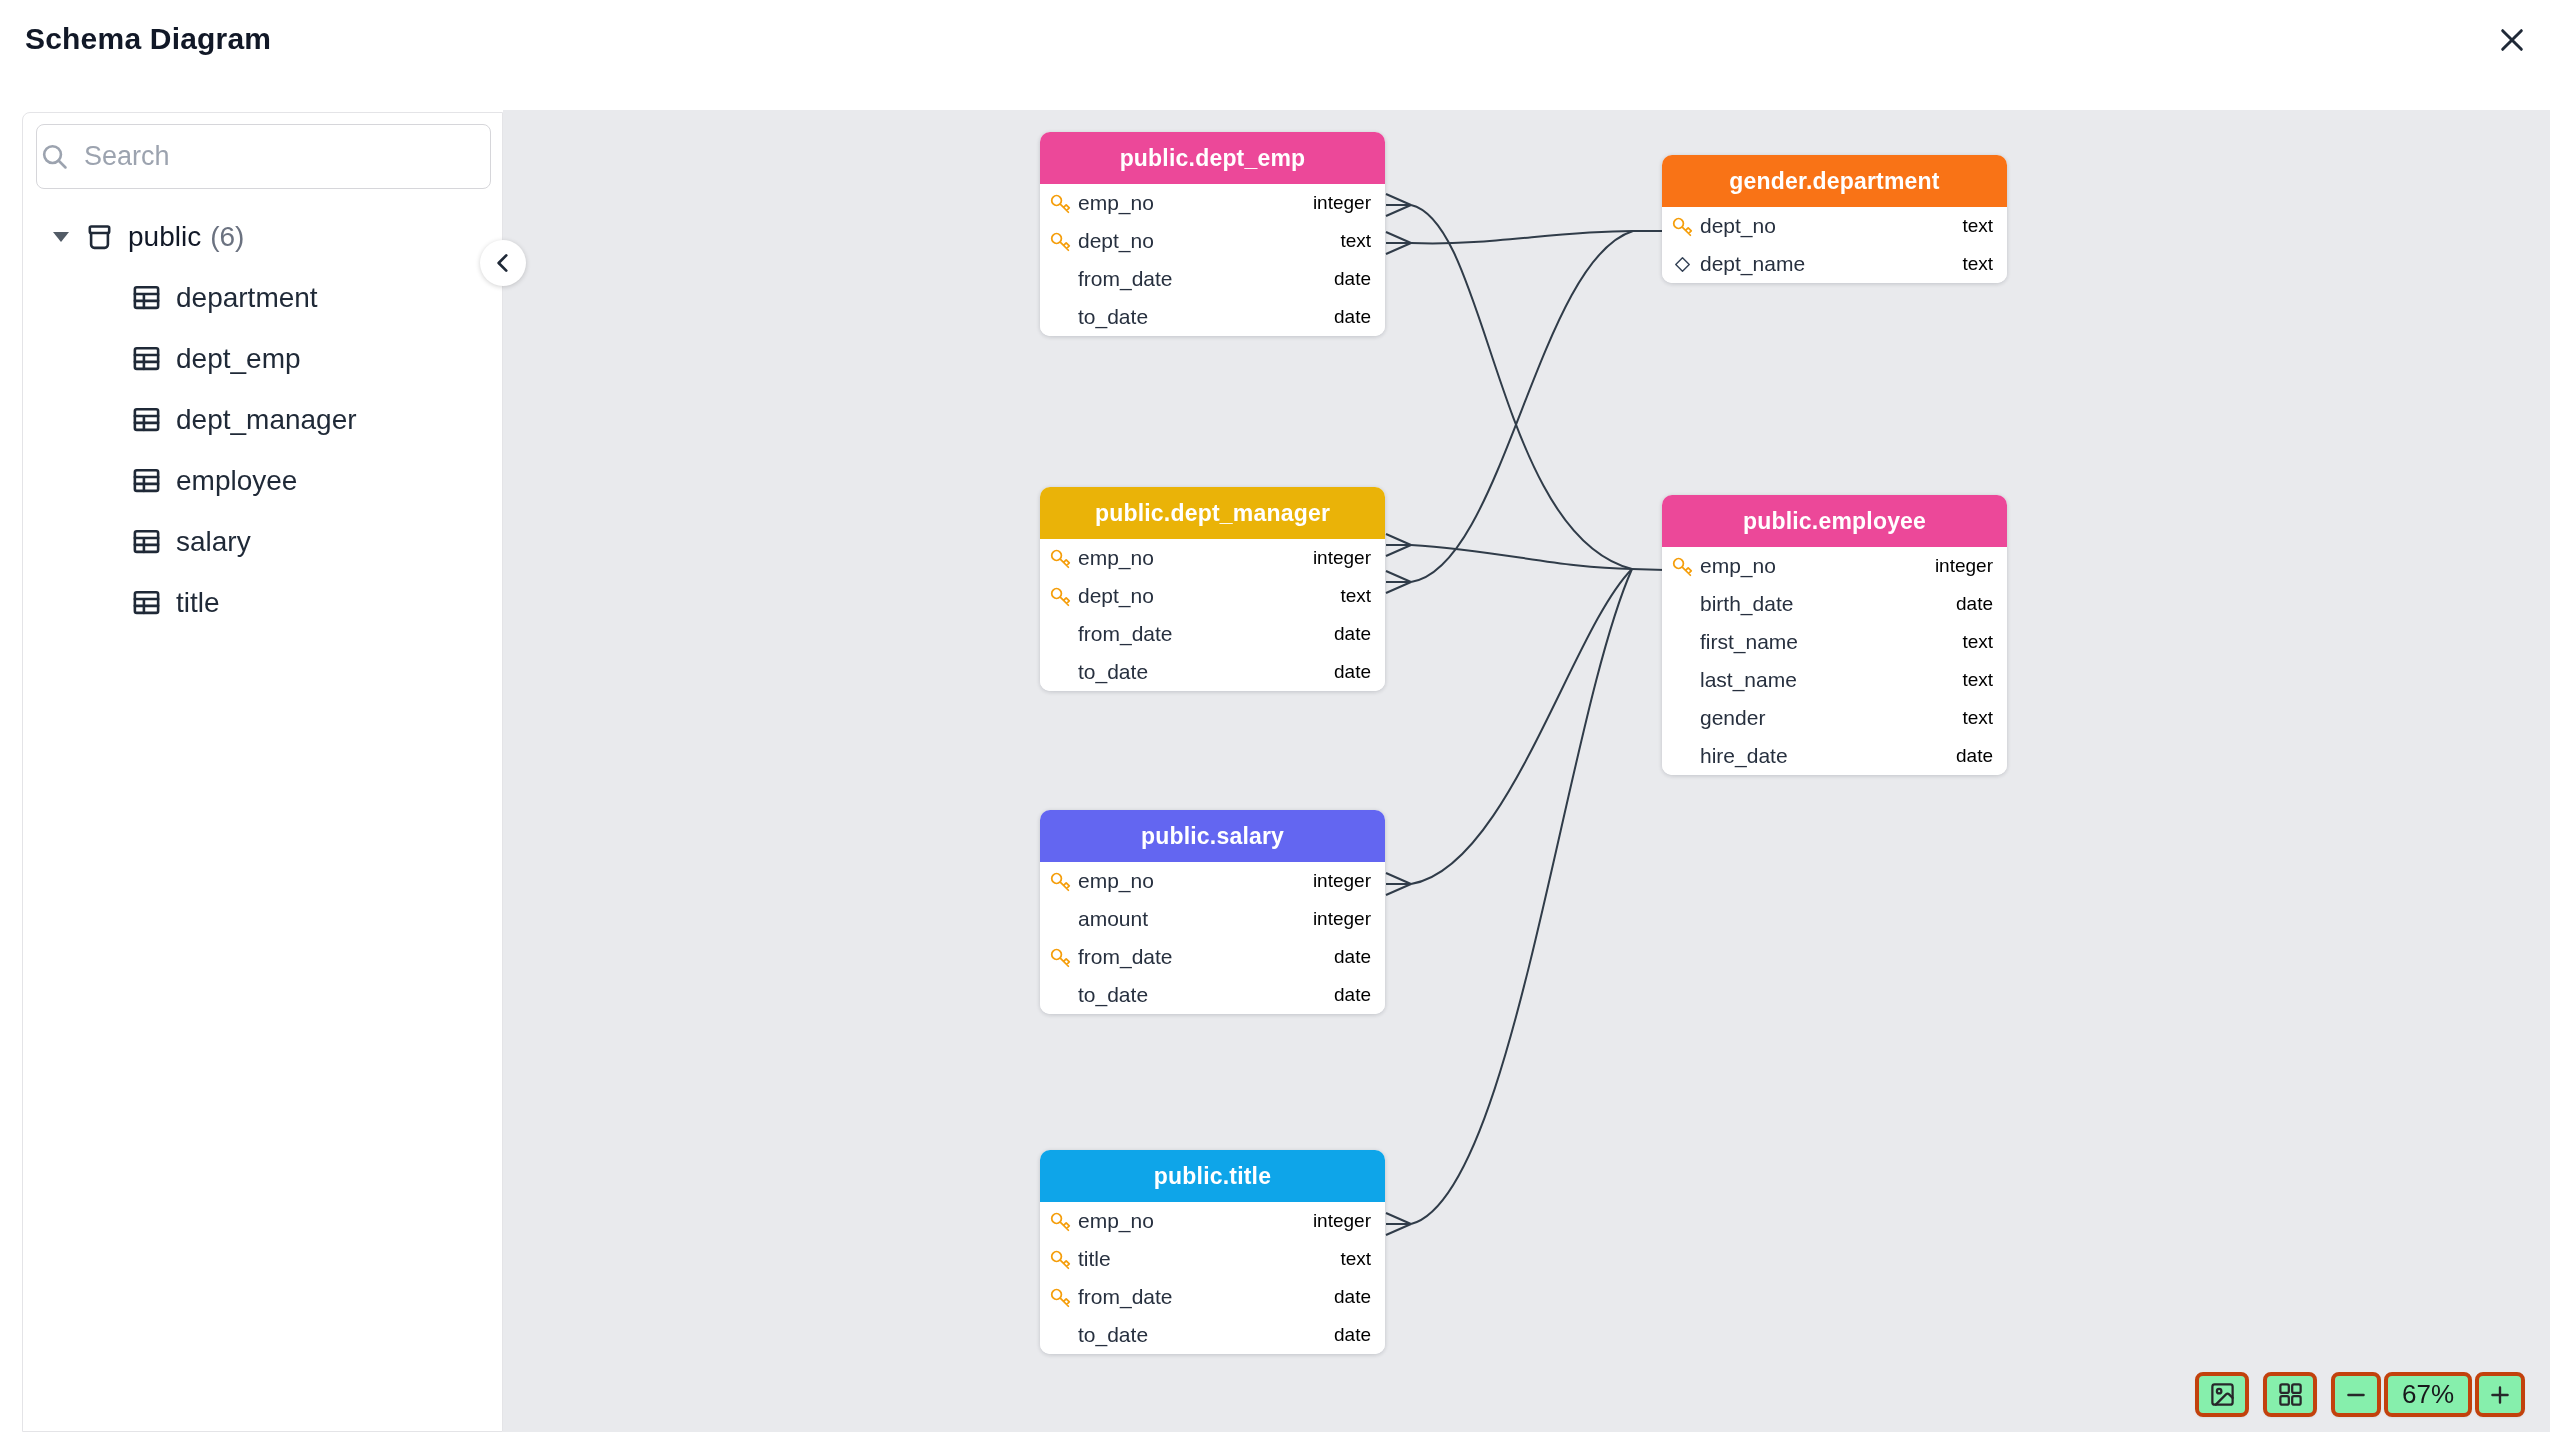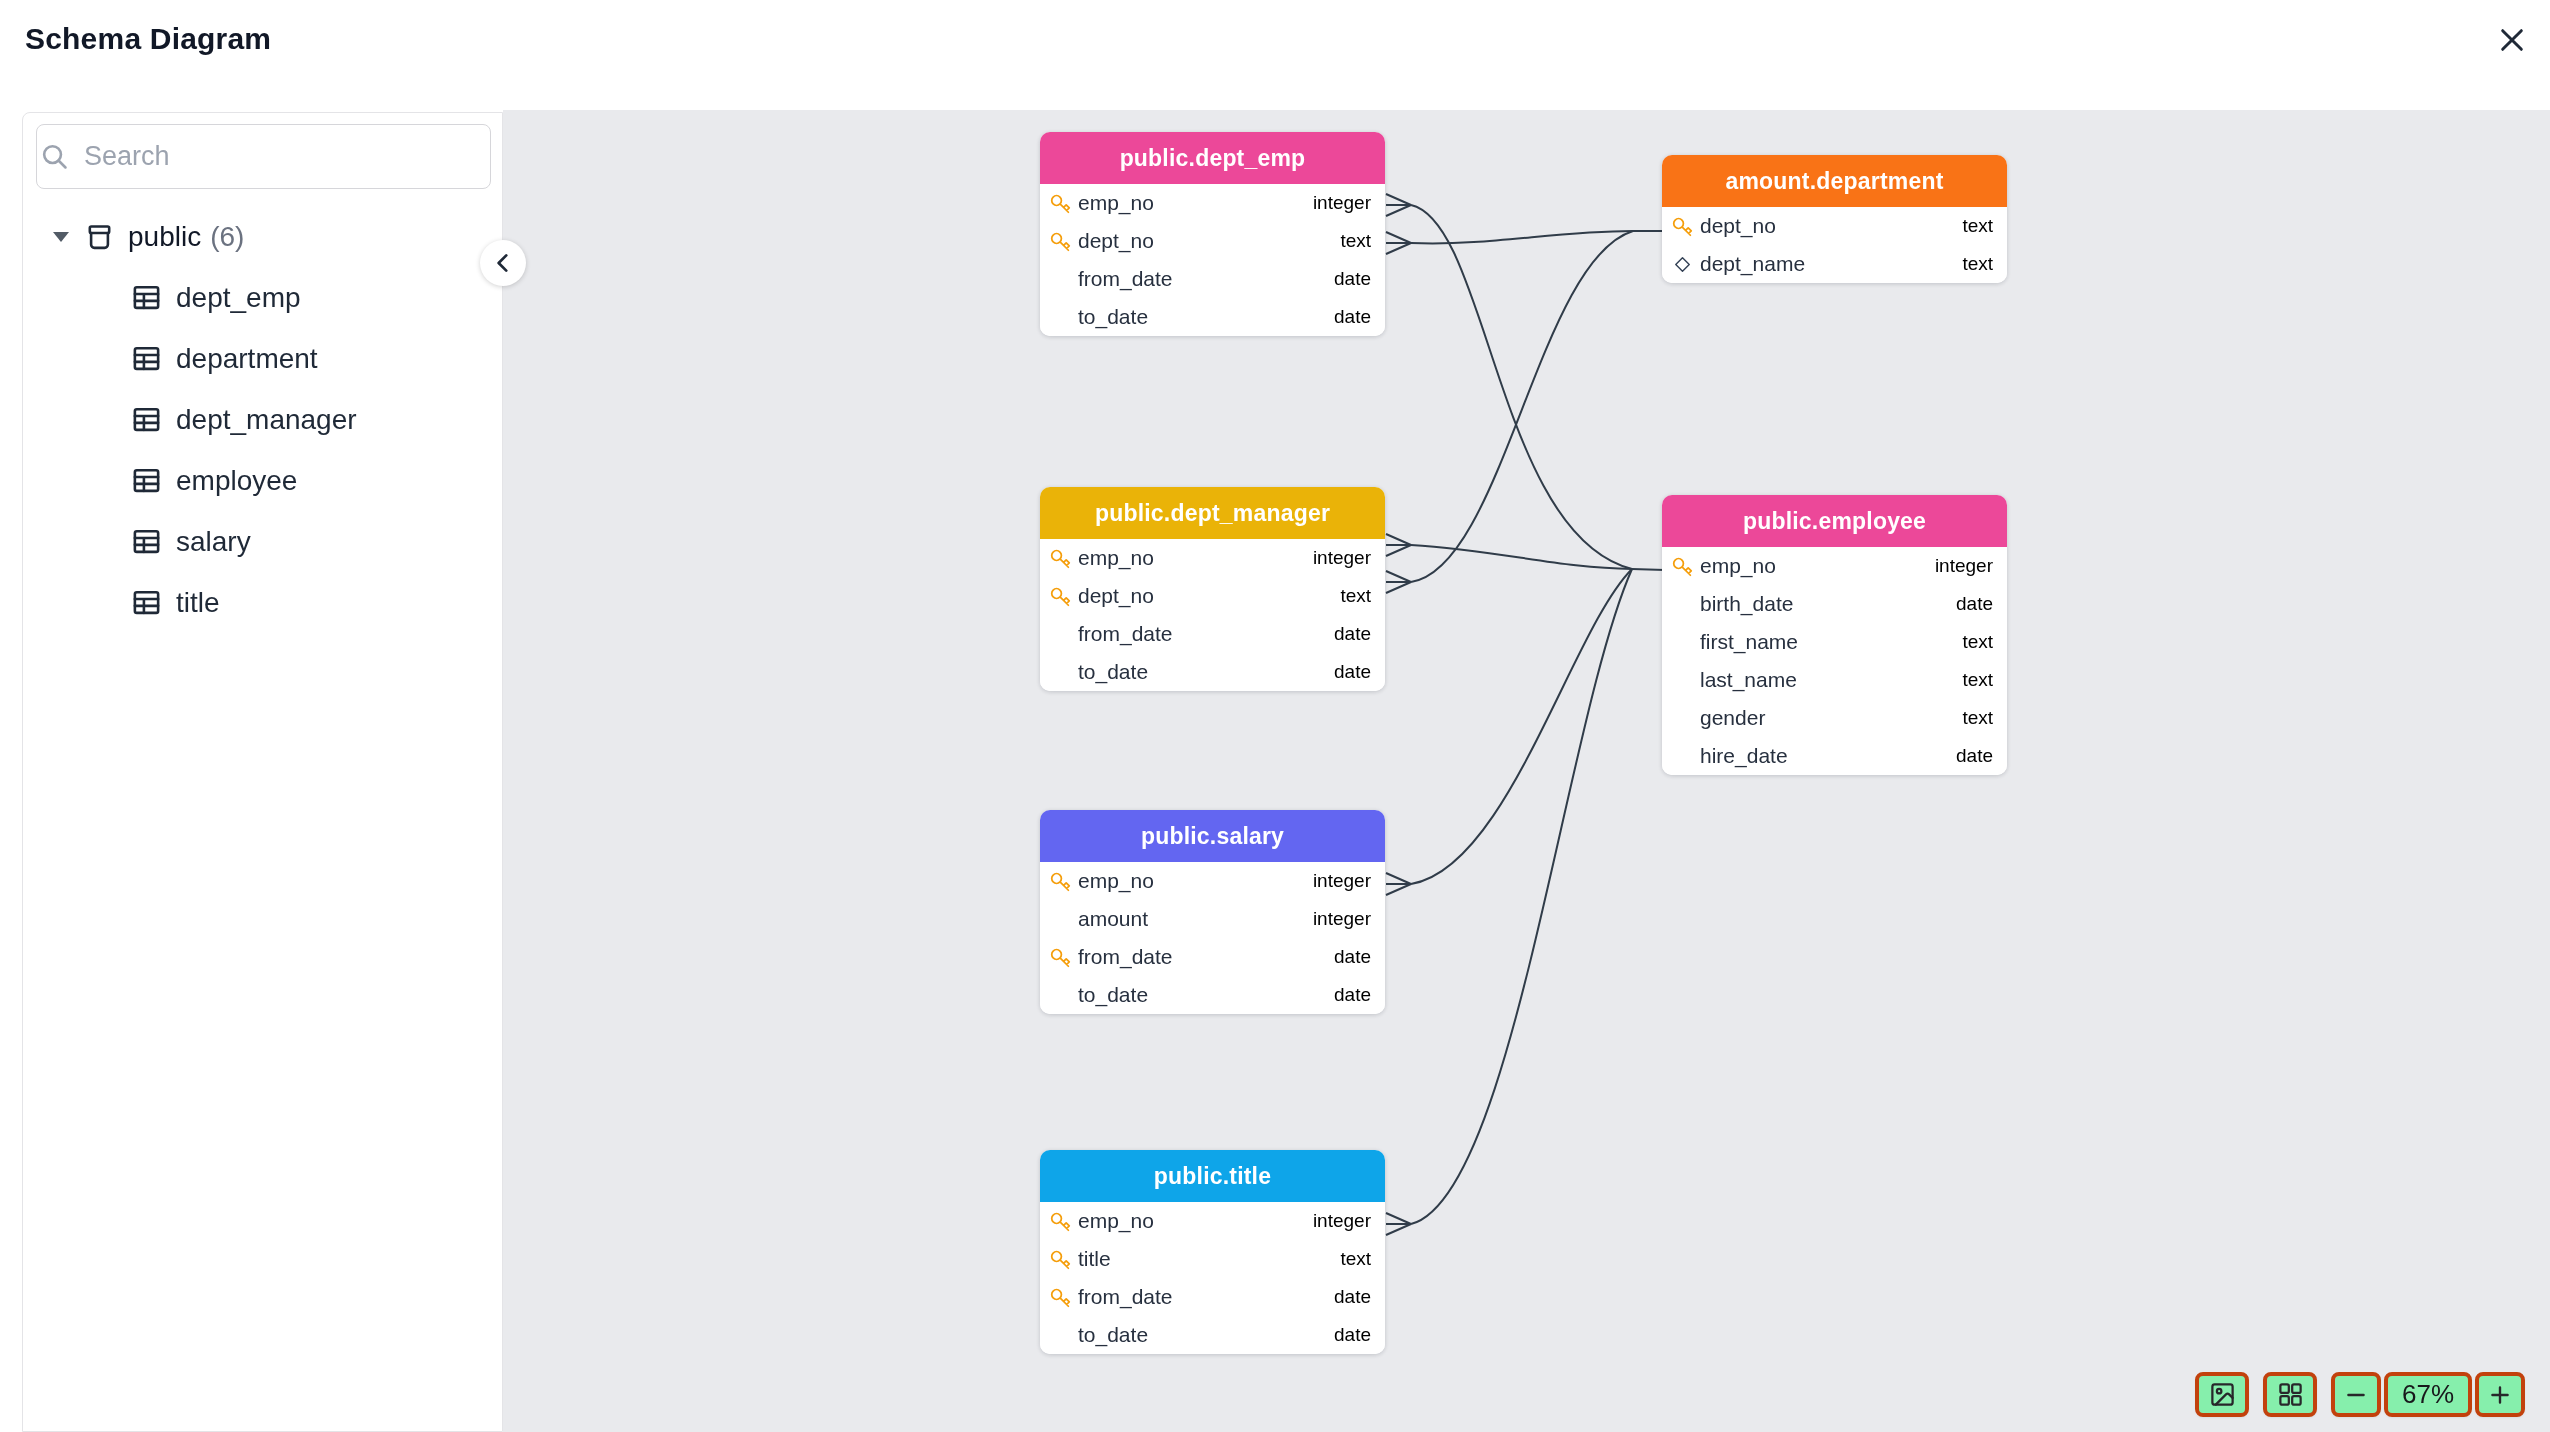--- a/index.html
+++ b/index.html
@@ -114,21 +114,21 @@
               <span class="col-type">date</span>
             </div>
             <div class="col-row">
               <span class="col-icon"></span>
               <span class="col-name">to_date</span>
               <span class="col-type">date</span>
             </div>
           </div>
         </div>
         <div class="node" style="left: 1159px; top: 45px;">
-          <div class="node-header" style="background: rgb(249, 115, 22);">amount.department</div>
+          <div class="node-header" style="background: rgb(249, 115, 22);">gender.department</div>
           <div class="node-body">
             <div class="col-row">
               <span class="col-icon">
                 <svg width="21" height="21" viewBox="0 0 24 24" fill="none" stroke="#f59e0b" stroke-width="2" stroke-linecap="round" stroke-linejoin="round" style="transform:scaleY(-1)">
                   <path d="m21 2-2 2m-7.6 7.6a5.5 5.5 0 1 1-7.8 7.8 5.5 5.5 0 0 1 7.8-7.8zm0 0L15.5 7.5m0 0 3 3L22 7l-3-3m-3.5 3.5L19 4"></path>
                 </svg>
               </span>
               <span class="col-name">dept_no</span>
               <span class="col-type">text</span>
             </div>
@@ -350,30 +350,30 @@
         <span class="cnt">(6)</span>
       </div>
       <div class="tree-items" id="tree-items">
           <div class="tree-item">
             <span class="tbl-icon">
               <svg width="31" height="31" viewBox="0 0 24 24" fill="none" stroke="#1f2937" stroke-width="2" stroke-linecap="round" stroke-linejoin="round">
                 <rect x="3" y="4" width="18" height="16" rx="1.5"></rect>
                 <path d="M3 9.3h18M3 14.6h18M10 9.3V20"></path>
               </svg>
             </span>
+            <span class="t-lbl">department</span>
+          </div>
+          <div class="tree-item">
+            <span class="tbl-icon">
+              <svg width="31" height="31" viewBox="0 0 24 24" fill="none" stroke="#1f2937" stroke-width="2" stroke-linecap="round" stroke-linejoin="round">
+                <rect x="3" y="4" width="18" height="16" rx="1.5"></rect>
+                <path d="M3 9.3h18M3 14.6h18M10 9.3V20"></path>
+              </svg>
+            </span>
             <span class="t-lbl">dept_emp</span>
-          </div>
-          <div class="tree-item">
-            <span class="tbl-icon">
-              <svg width="31" height="31" viewBox="0 0 24 24" fill="none" stroke="#1f2937" stroke-width="2" stroke-linecap="round" stroke-linejoin="round">
-                <rect x="3" y="4" width="18" height="16" rx="1.5"></rect>
-                <path d="M3 9.3h18M3 14.6h18M10 9.3V20"></path>
-              </svg>
-            </span>
-            <span class="t-lbl">department</span>
           </div>
           <div class="tree-item">
             <span class="tbl-icon">
               <svg width="31" height="31" viewBox="0 0 24 24" fill="none" stroke="#1f2937" stroke-width="2" stroke-linecap="round" stroke-linejoin="round">
                 <rect x="3" y="4" width="18" height="16" rx="1.5"></rect>
                 <path d="M3 9.3h18M3 14.6h18M10 9.3V20"></path>
               </svg>
             </span>
             <span class="t-lbl">dept_manager</span>
           </div>

